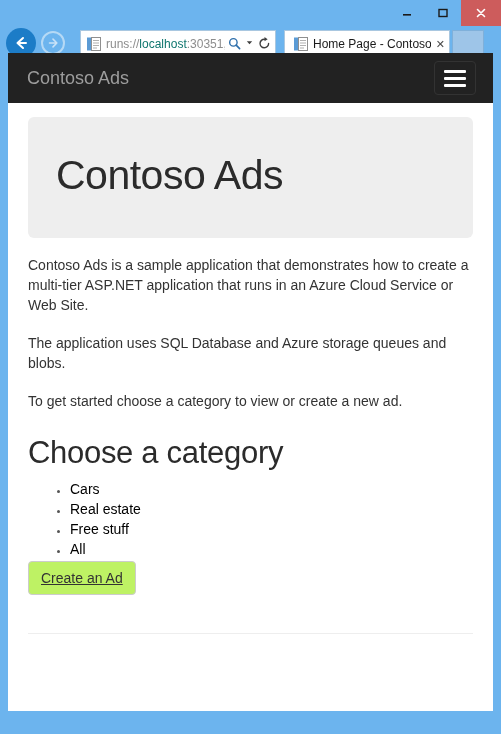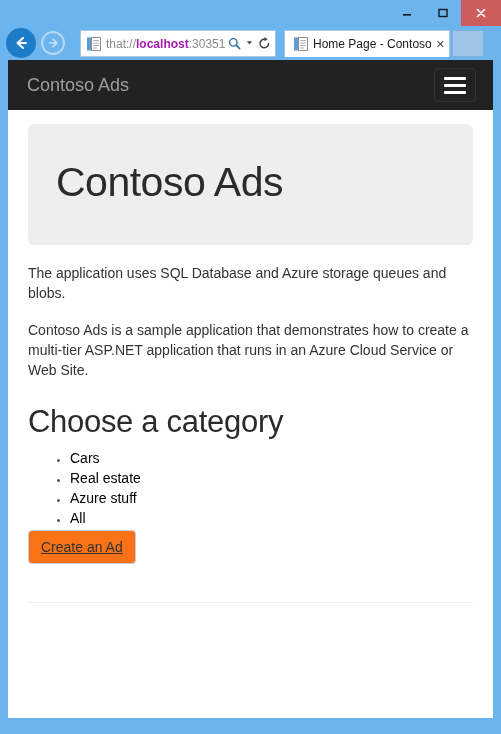--- a/index.html
+++ b/index.html
@@ -98,21 +98,21 @@
     flex: 0 0 auto;
     position: relative;
   }
   .url-text {
     flex: 1 1 auto;
     font-size: 12px;
     color: #8d8d8d;
     white-space: nowrap;
     overflow: hidden;
   }
-  .url-text b { color: #a21caf; font-weight: bold; }
+  .url-text b { color: #0f766e; font-weight: normal; }
   .addr-btn {
     flex: 0 0 auto;
     width: 18px;
     display: flex;
     align-items: center;
     justify-content: center;
     color: #3b6ea5;
   }
   .addr-caret {
     flex: 0 0 auto;
@@ -157,21 +157,21 @@
     height: 27px;
     margin-left: 2px;
     background: #9ec5e8;
     border: 1px solid #7fb0da;
     box-sizing: border-box;
   }
 
   
   .viewport {
     position: absolute;
-    left: 8px; top: 60px;
+    left: 8px; top: 53px;
     width: 485px;
     height: 658px;
     background: #ffffff;
     overflow: hidden;
   }
 
   .navbar {
     height: 50px;
     background: #222222;
     display: flex;
@@ -258,21 +258,21 @@
   ul.category-list a {
     color: #000000;
     text-decoration: none;
   }
 
   .btn-default {
     display: inline-block;
     font-size: 14px;
     line-height: 20px;
     color: #333333;
-    background: #f97316;
+    background: #bef264;
     border: 1px solid #cccccc;
     border-radius: 4px;
     padding: 6px 12px;
     margin-top: 2px;
   }
 
   hr.divider {
     border: none;
     border-top: 1px solid #eeeeee;
     margin: 38px 0 0 0;
@@ -325,21 +325,21 @@
       <span class="page-icon">
         <svg width="16" height="16" viewBox="0 0 16 16">
           <rect x="1" y="1.5" width="4" height="13" fill="#5b9bd5"></rect>
           <rect x="5.5" y="1.5" width="9" height="13" fill="#ffffff" stroke="#8f8f8f" stroke-width="1"></rect>
           <rect x="7" y="4" width="6" height="1" fill="#b0b0b0"></rect>
           <rect x="7" y="6.5" width="6" height="1" fill="#b0b0b0"></rect>
           <rect x="7" y="9" width="6" height="1" fill="#b0b0b0"></rect>
           <rect x="7" y="11.5" width="4" height="1" fill="#b0b0b0"></rect>
         </svg>
       </span>
-      <span class="url-text"><span>that://</span><b>localhost</b><span>:30351,</span></span>
+      <span class="url-text"><span>runs://</span><b>localhost</b><span>:30351,</span></span>
       <span class="addr-btn">
         <svg width="13" height="13" viewBox="0 0 14 14">
           <circle cx="5.8" cy="5.8" r="4" fill="none" stroke="#2f6fab" stroke-width="1.5"></circle>
           <path d="M8.8 8.8 L12.5 12.5" stroke="#2f6fab" stroke-width="1.8" stroke-linecap="round"></path>
         </svg>
       </span>
       <span class="addr-caret">
         <svg width="9" height="9" viewBox="0 0 10 10">
           <path d="M2 3.5 L5 7 L8 3.5" fill="#3f3f3f"></path>
         </svg>
@@ -381,34 +381,35 @@
         <span class="icon-bar"></span>
       </button>
     </div>
 
     <div class="container">
 
       <div class="jumbotron">
         <h1>Contoso Ads</h1>
       </div>
 
+      <p class="body-copy first">Contoso Ads is a sample application that demonstrates how to create a multi-tier ASP.NET application that runs in an Azure Cloud Service or Web Site.</p>
       <p class="body-copy">The application uses SQL Database and Azure storage queues and blobs.</p>
-      <p class="body-copy first">Contoso Ads is a sample application that demonstrates how to create a multi-tier ASP.NET application that runs in an Azure Cloud Service or Web Site.</p>
+      <p class="body-copy">To get started choose a category to view or create a new ad.</p>
 
       <h2 class="section">Choose a category</h2>
 
       <ul class="category-list">
         <li>
           <a href="#">Cars</a>
         </li>
         <li>
           <a href="#">Real estate</a>
         </li>
         <li>
-          <a href="#">Azure stuff</a>
+          <a href="#">Free stuff</a>
         </li>
         <li>
           <a href="#">All</a>
         </li>
       </ul>
 
 
       <a href="#" class="btn-default">Create an Ad</a>
 
       <hr class="divider">

